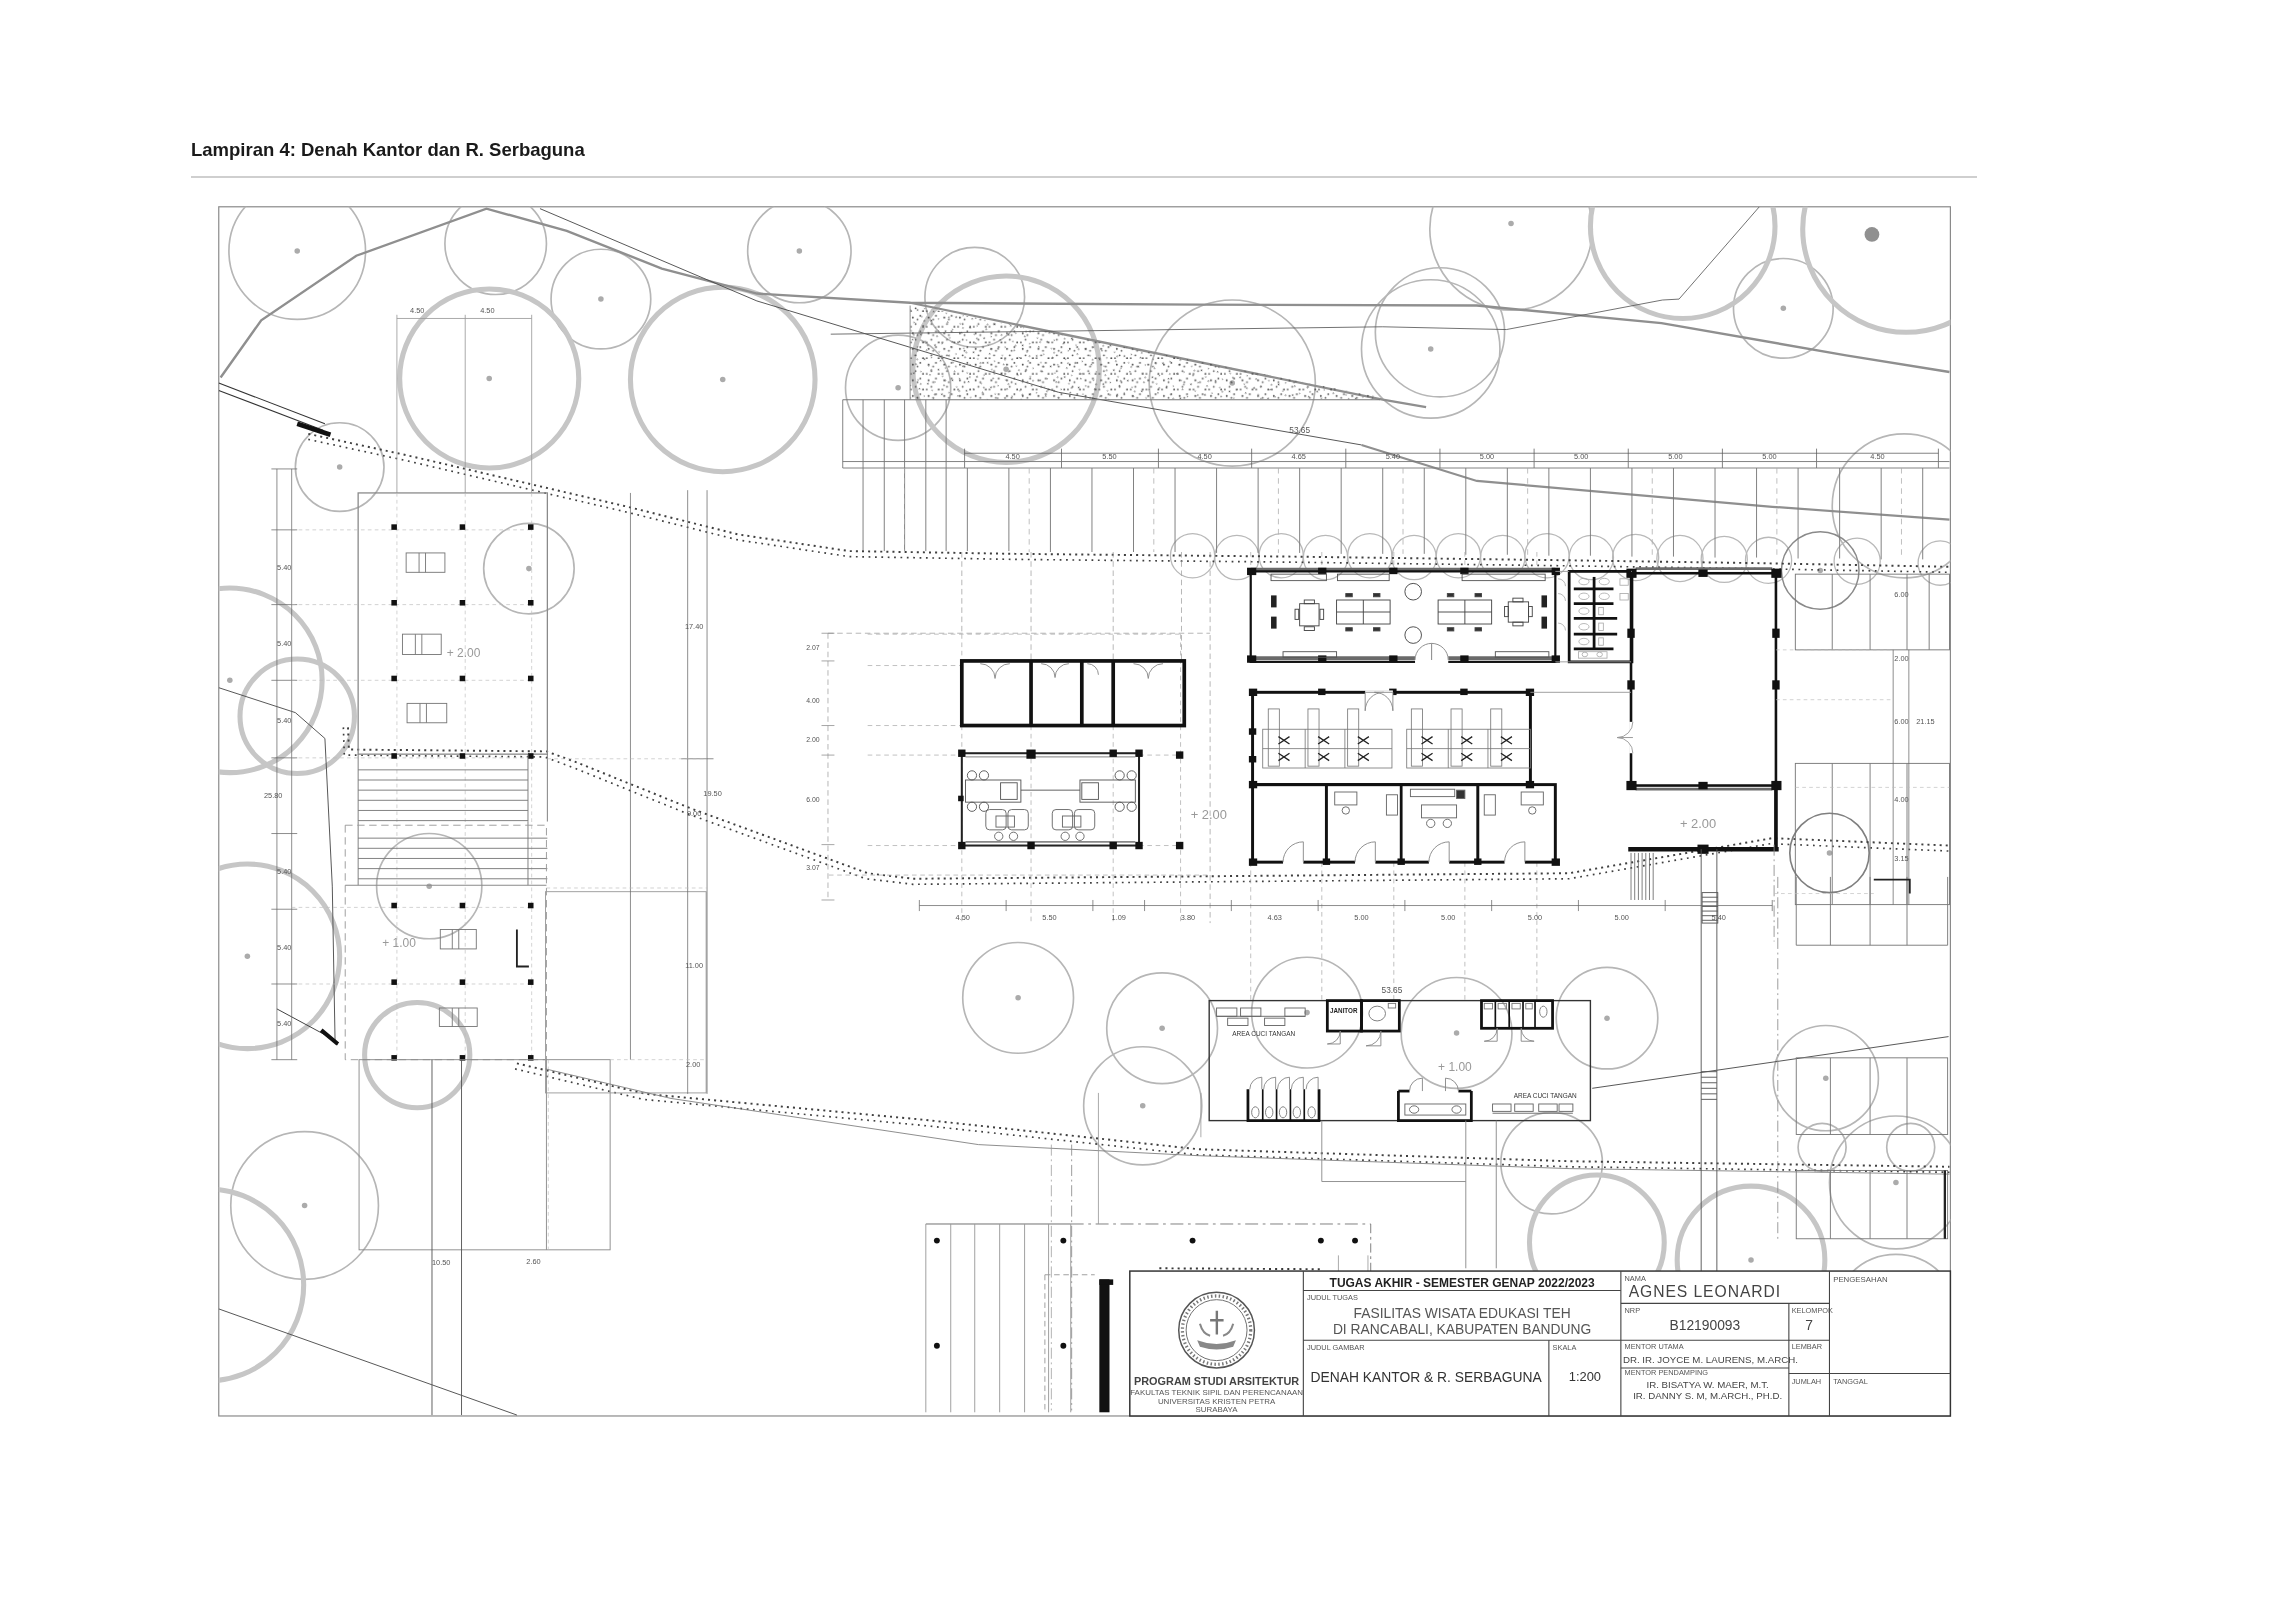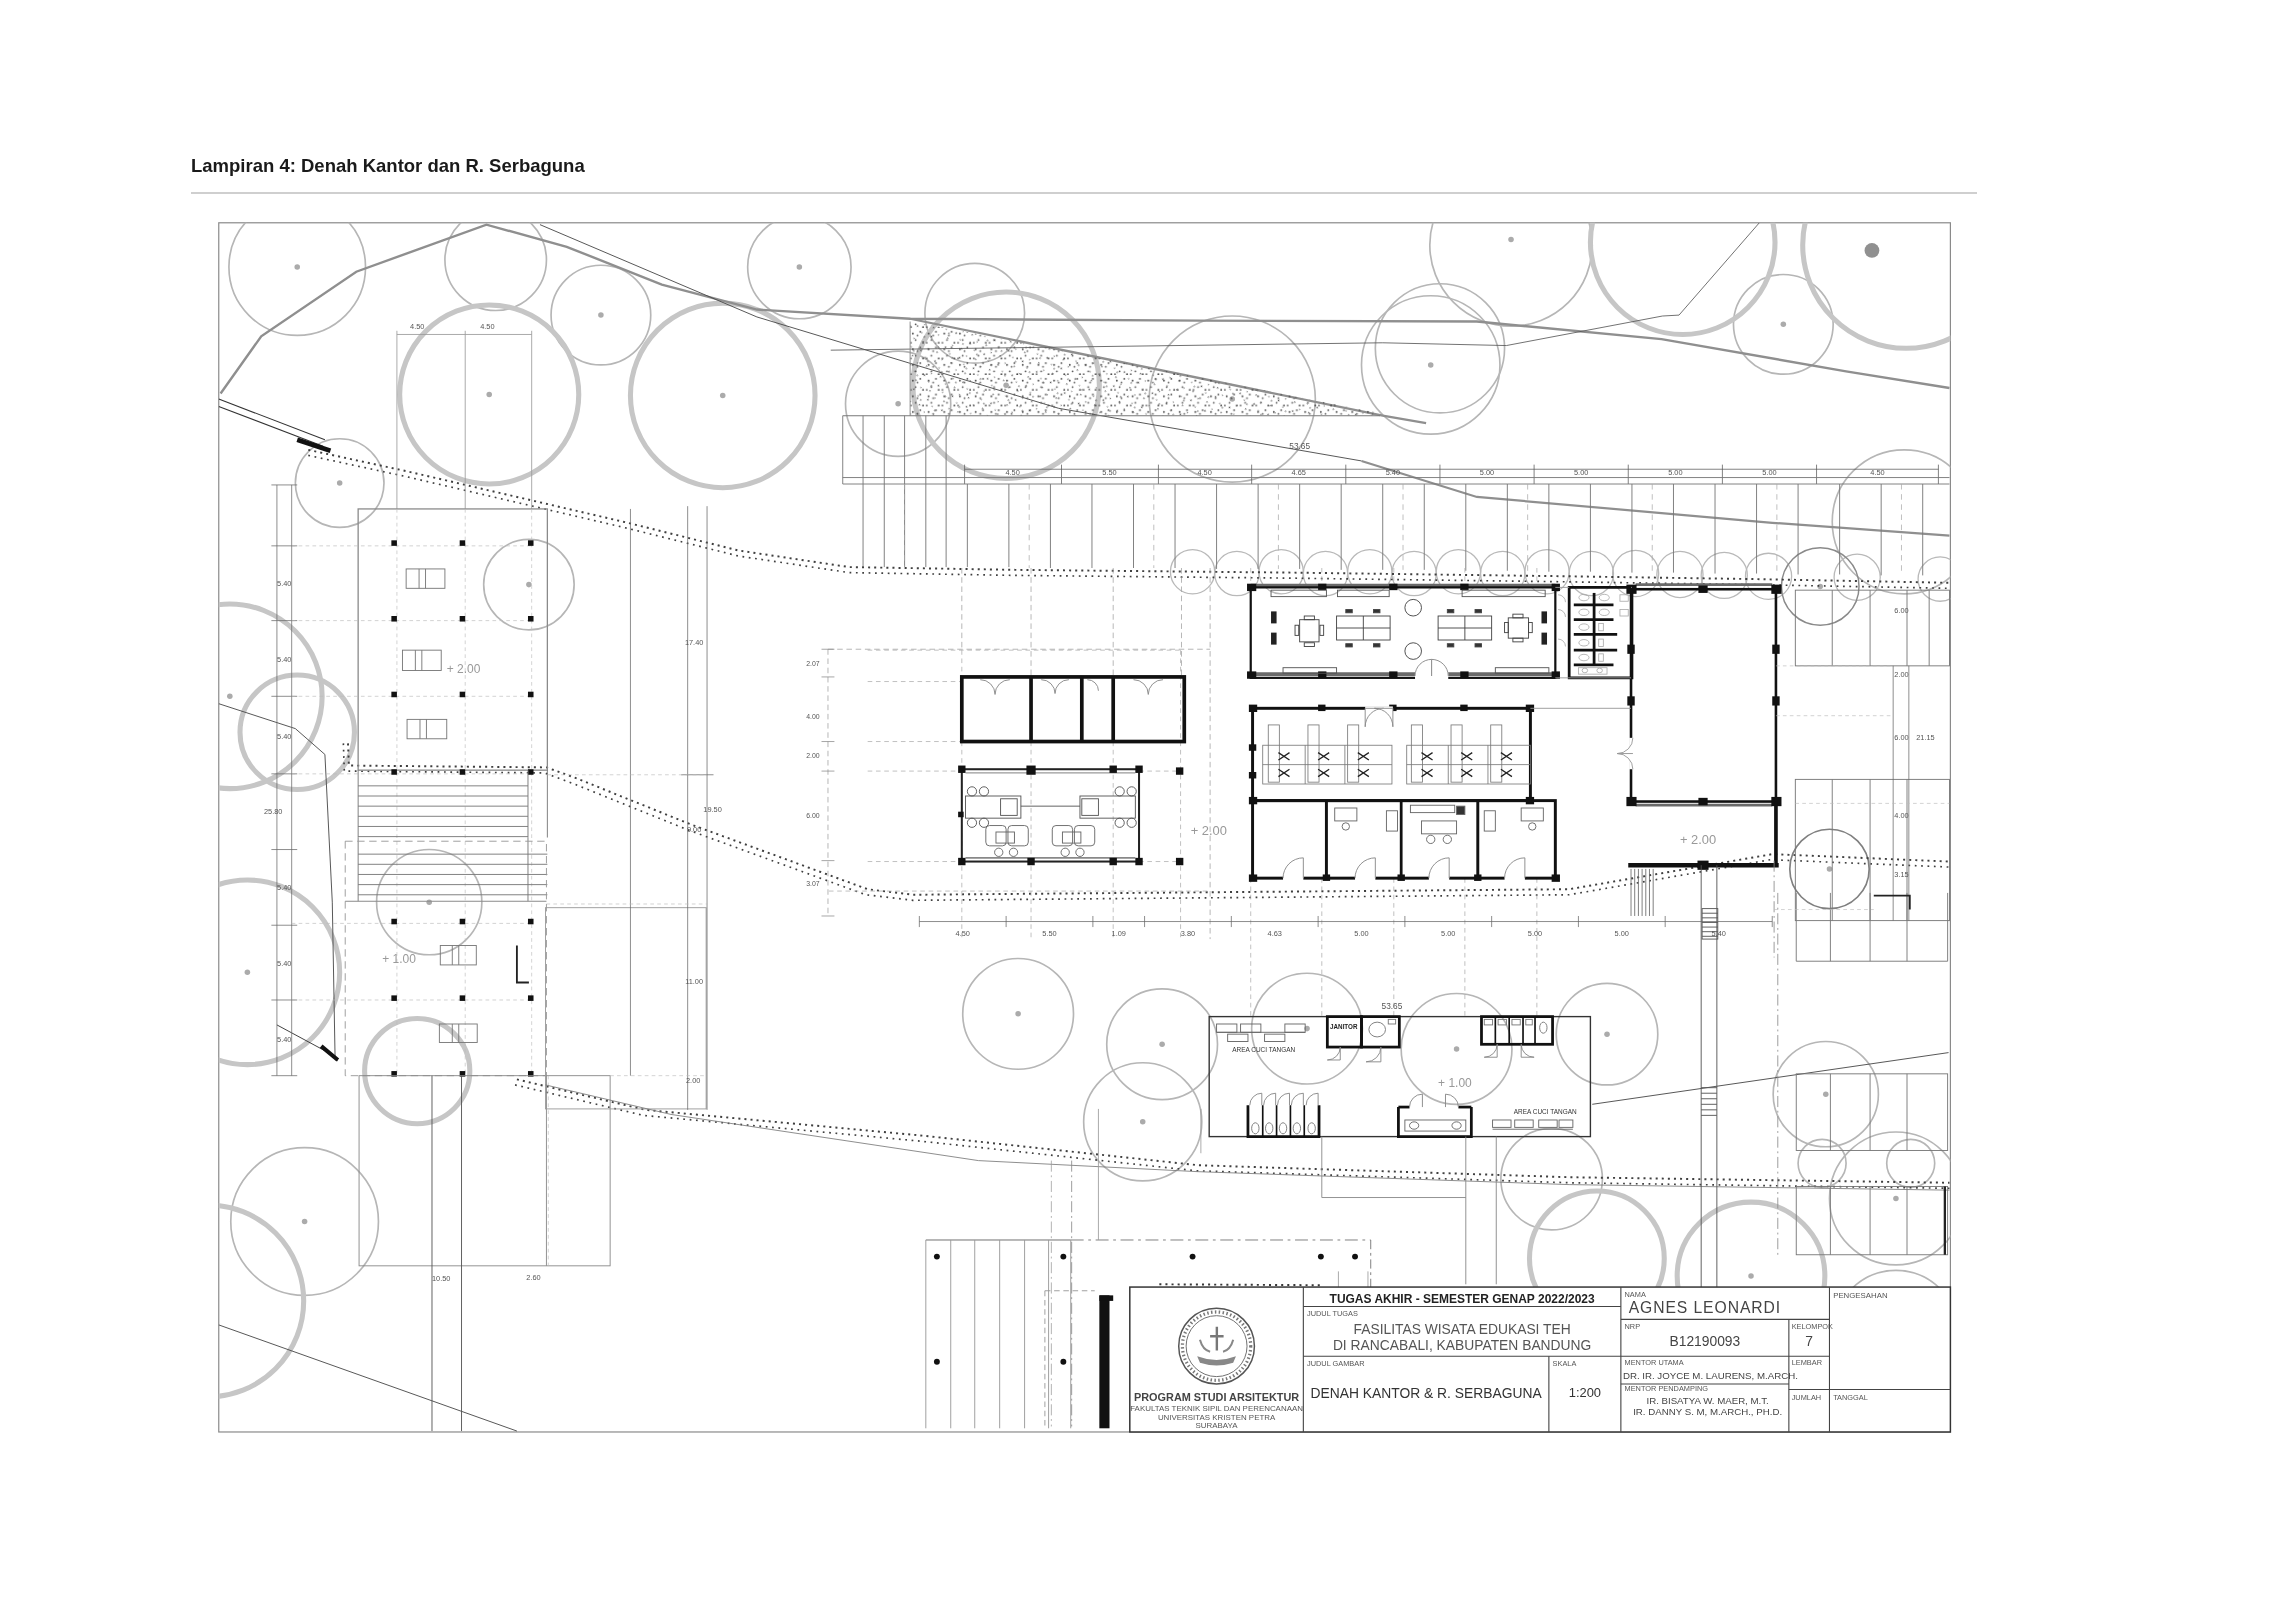--- a/index.html
+++ b/index.html
@@ -1,16 +1,16 @@
 <!DOCTYPE html>
 <html style="font-size:14.8px"><head>
 <meta charset="utf-8">
 <style>
   html,body{margin:0;padding:0;background:#fff;}
-  #page{position:relative;width:2291px;height:1500px;background:#ffffff;font-family:"Liberation Sans",sans-serif;overflow:hidden;margin-top:16px;}
+  #page{position:relative;width:2291px;height:1500px;background:#ffffff;font-family:"Liberation Sans",sans-serif;overflow:hidden;}
   svg{position:absolute;left:0;top:0;}
   .t{position:absolute;}
 </style>
 </head>
 <body>
 <div id="page">
 
 <div class="t" style="left:191px;top:139px;font-size:18.5px;font-weight:bold;color:#1a1a1a;">Lampiran 4: Denah Kantor dan R. Serbaguna</div>
 
 <div class="t" style="left:191px;top:176px;width:1786px;height:1.8px;background:#cfcfcf;"></div>

